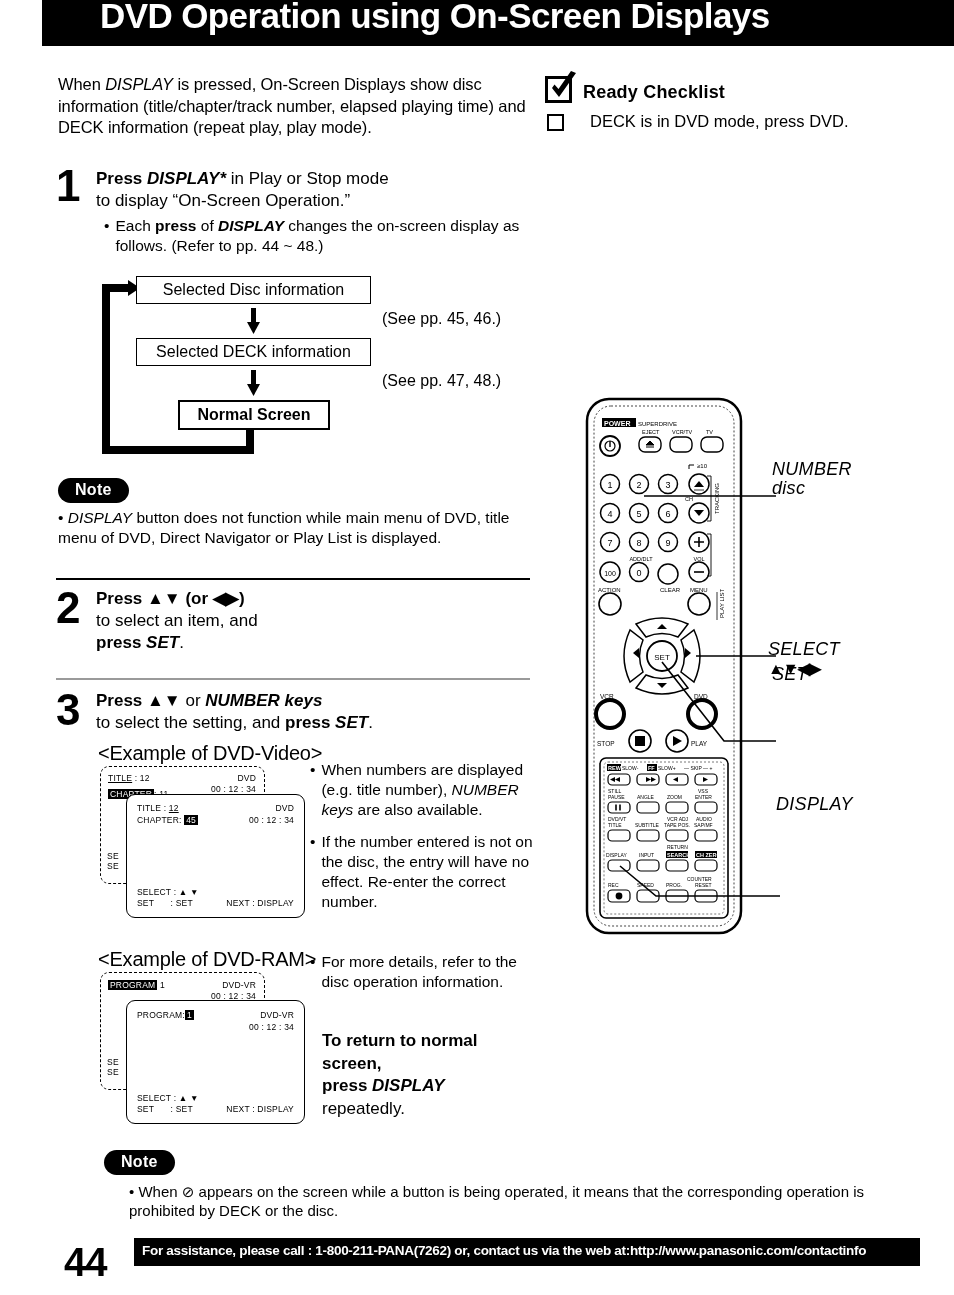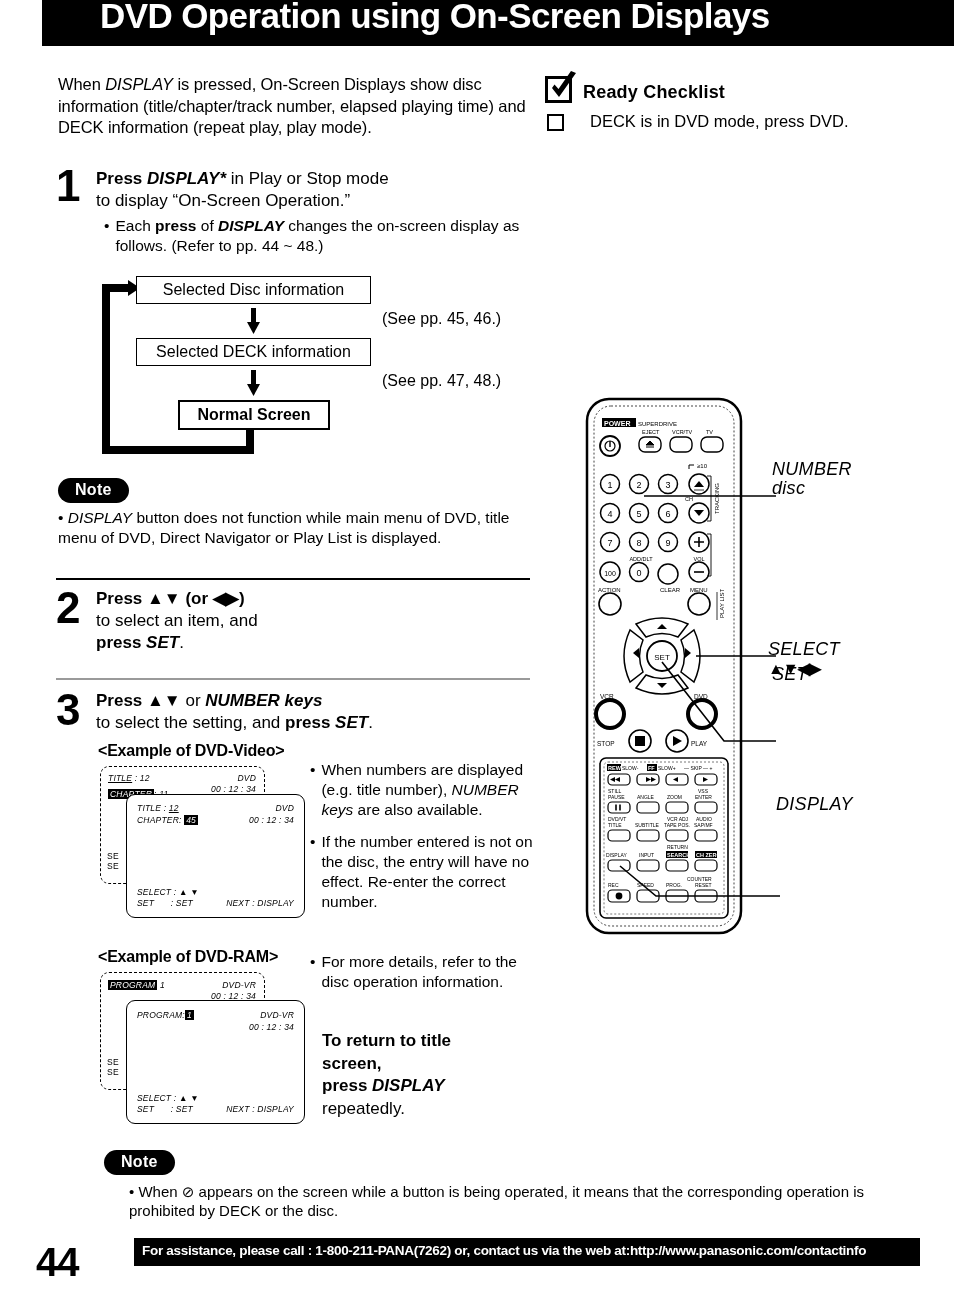--- a/index.html
+++ b/index.html
@@ -229,22 +229,22 @@
   .rule {
     position: absolute;
     background: #000;
   }
   #rule-1 { left: 56px; top: 578px; width: 474px; height: 2px; }
   #rule-2 { left: 56px; top: 678px; width: 474px; height: 2px; background: #9a9a9a; }
 
   
   .example-caption {
     position: absolute;
-    font-size: 16px;
-    font-weight: bold;
+    font-size: 20px;
+    font-weight: normal;
     letter-spacing: -0.2px;
     white-space: nowrap;
   }
   #caption-video { left: 98px; top: 742px; }
   #caption-ram   { left: 98px; top: 948px; }
 
   
   .osd-group { position: absolute; }
   #osd-video { left: 100px; top: 766px; width: 205px; height: 160px; }
   #osd-ram   { left: 100px; top: 972px; width: 205px; height: 160px; }
@@ -262,21 +262,20 @@
   }
   .osd-front {
     left: 26px; top: 28px; width: 179px; height: 124px;
   }
   .osd-line {
     position: absolute;
     font-size: 8.5px;
     font-family: "Liberation Sans", sans-serif;
     white-space: nowrap;
     letter-spacing: 0.2px;
-    font-style: italic;
   }
   .osd-hl {
     background: #000;
     color: #fff;
     padding: 0 2px;
   }
   .osd-underline { text-decoration: underline; }
   .osd-partial {
     position: absolute;
     left: 6px;
@@ -327,21 +326,21 @@
   .arrows-bold {
     font-style: normal;
     font-weight: bold;
     font-size: 16px;
     letter-spacing: -1px;
   }
 
   
   .page-number {
     position: absolute;
-    left: 36px;
+    left: 64px;
     top: 1240px;
     font-size: 40px;
     font-weight: bold;
     letter-spacing: -1px;
   }
   .footer-bar {
     position: absolute;
     left: 134px;
     top: 1238px;
     width: 786px;
@@ -541,21 +540,21 @@
   </div>
 
   <div class="rt-bullets" id="rt-bullets-2">
     <div class="rt-bullet">
       <span>•</span>
       <span>For more details, refer to the disc operation information.</span>
     </div>
   </div>
 
   <div class="rt-return">
-    <span>To return to title</span><br>
+    <span>To return to normal</span><br>
     <span>screen,</span><br>
     <span>press </span><span class="it">DISPLAY</span><br>
     <span class="reg">repeatedly.</span>
   </div>
 
   <div id="remote">
     <svg width="160" height="540" viewBox="0 0 160 540" aria-hidden="true">
 
       <rect x="3" y="3" width="154" height="534" rx="22" ry="22" fill="#fff" stroke="#000" stroke-width="2.5"></rect>
       <rect x="10" y="10" width="140" height="520" rx="17" ry="17" fill="none" stroke="#444" stroke-width="1" stroke-dasharray="2 2"></rect>

